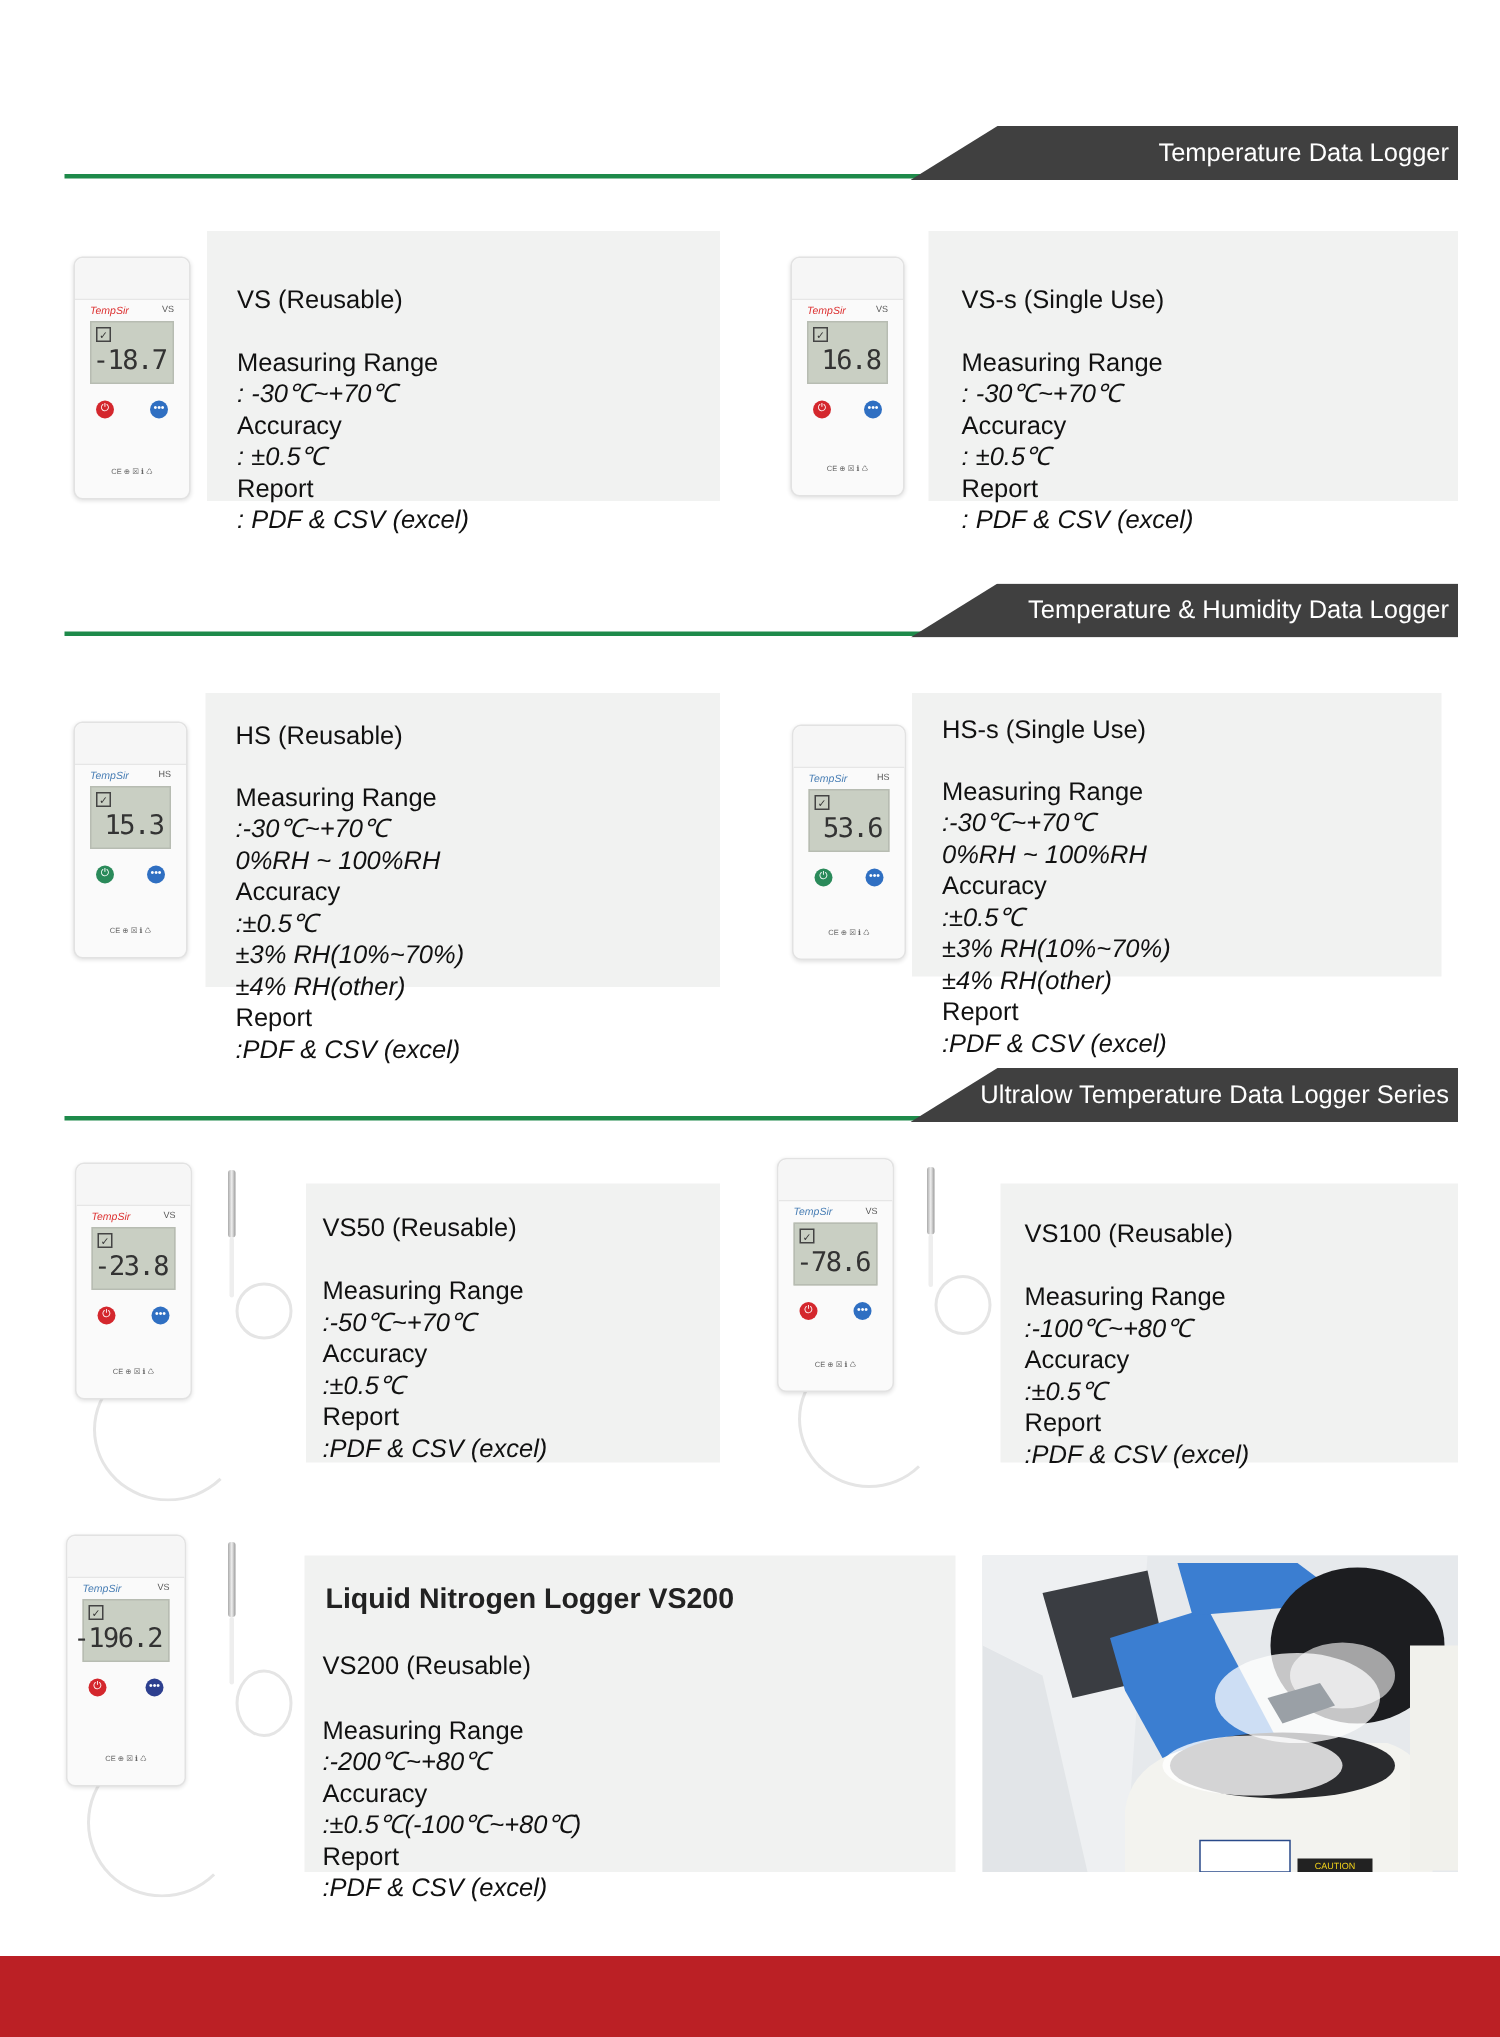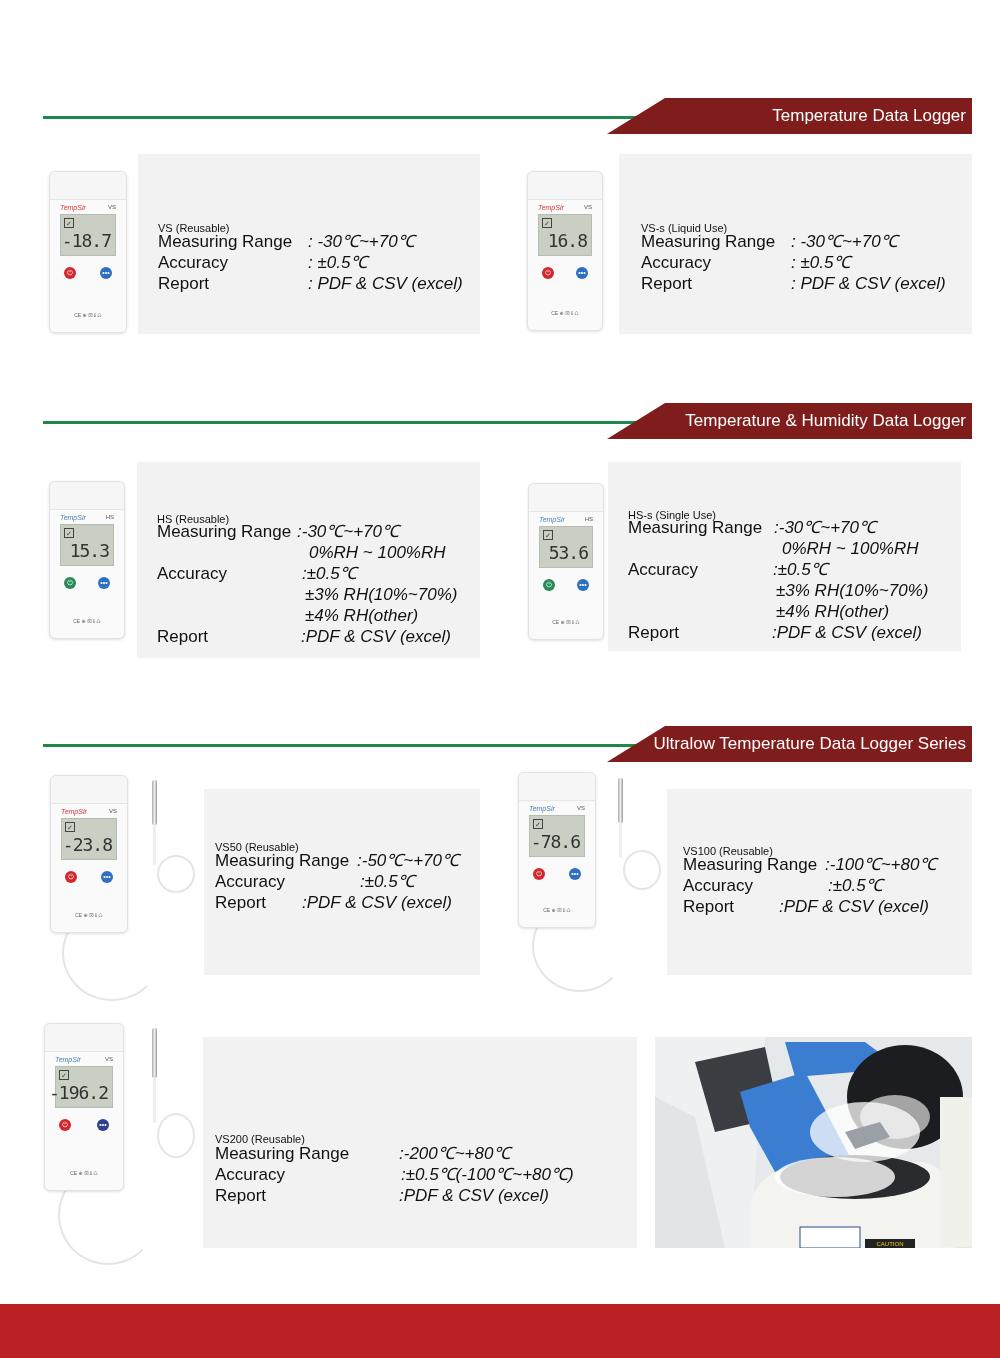--- a/index.html
+++ b/index.html
@@ -2,31 +2,30 @@
 <html><head>
   <meta charset="utf-8">
   <style>
     * { box-sizing: border-box; margin: 0; padding: 0; }
     html, body { width: 1000px; height: 1358px; background: #ffffff; overflow: hidden; }
     body { position: relative; font-family: "Liberation Sans", sans-serif; color: #111; }
 
     
     .section-line { position: absolute; left: 43px; right: 28px; height: 3px; background: #1e8a4a; }
     .section-tab {
-      position: absolute; right: 28px; height: 36px; background: #7f1d1d; color: #fff;
+      position: absolute; right: 28px; height: 36px; background: #404040; color: #fff;
       font-size: 17px; line-height: 36px; padding-right: 6px; text-align: right;
       clip-path: polygon(58px 0, 100% 0, 100% 100%, 0 100%);
-      margin-top: 14px;
     }
 
     
     .panel { position: absolute; background: #f1f2f1; }
-    .panel .model { position: absolute; font-size: 11px; margin-top: 32px; }
+    .panel .model { position: absolute; font-size: 17px; }
     .panel .spec { position: absolute; font-size: 17px; line-height: 21px; }
-    .spec .row { display: flex; white-space: nowrap; }
+    .spec .row { display: flex; white-space: nowrap; flex-direction: column; }
     .spec .lbl { display: inline-block; }
     .spec .val { display: inline-block; font-style: italic; }
     .title-bold { position: absolute; font-size: 19px; font-weight: bold; color: #222; }
 
     
     .device {
       position: absolute; background: #fafafa; border: 1px solid #e2e2e2; border-radius: 6px;
       box-shadow: 0 1px 3px rgba(0,0,0,0.12);
     }
     .device .cap { position: absolute; left: 0; right: 0; top: 0; height: 28px; border-bottom: 1px solid #e6e6e6; border-radius: 6px 6px 0 0; background: #f6f6f6; }
@@ -96,21 +95,21 @@
     <span class="modeltag">VS</span>
     <div class="lcd">
       <span class="check">✓</span>
       <span class="reading">16.8</span>
     </div>
     <span class="btn l red">⏻</span>
     <span class="btn r">•••</span>
     <span class="certs">CE ⊕ ☒ ℹ ♺</span>
   </div>
   <div class="panel" style="left:619px; top:154px; width:353px; height:180px;">
-    <div class="model" style="left:22px; top:36px;">VS-s (Liquid Use)</div>
+    <div class="model" style="left:22px; top:36px;">VS-s (Single Use)</div>
     <div class="spec" style="left:22px; top:77px;">
       <div class="row">
           <span class="lbl" style="width:150px;">Measuring Range</span>
           <span class="val">: -30℃~+70℃</span>
         </div>
       <div class="row">
           <span class="lbl" style="width:150px;">Accuracy</span>
           <span class="val">: ±0.5℃</span>
         </div>
       <div class="row">
@@ -294,20 +293,21 @@
     <span class="modeltag">VS</span>
     <div class="lcd">
       <span class="check">✓</span>
       <span class="reading">-196.2</span>
     </div>
     <span class="btn l red">⏻</span>
     <span class="btn r" style="background:#2d3f8f;">•••</span>
     <span class="certs">CE ⊕ ☒ ℹ ♺</span>
   </div>
   <div class="panel" style="left:203px; top:1037px; width:434px; height:211px;">
+    <div class="title-bold" style="left:14px; top:19px;">Liquid Nitrogen Logger VS200</div>
     <div class="model" style="left:12px; top:64px;">VS200 (Reusable)</div>
     <div class="spec" style="left:12px; top:106px;">
       <div class="row">
           <span class="lbl" style="width:184px;">Measuring Range</span>
           <span class="val">:-200℃~+80℃</span>
         </div>
       <div class="row">
           <span class="lbl" style="width:186px;">Accuracy</span>
           <span class="val">:±0.5℃(-100℃~+80℃)</span>
         </div>

